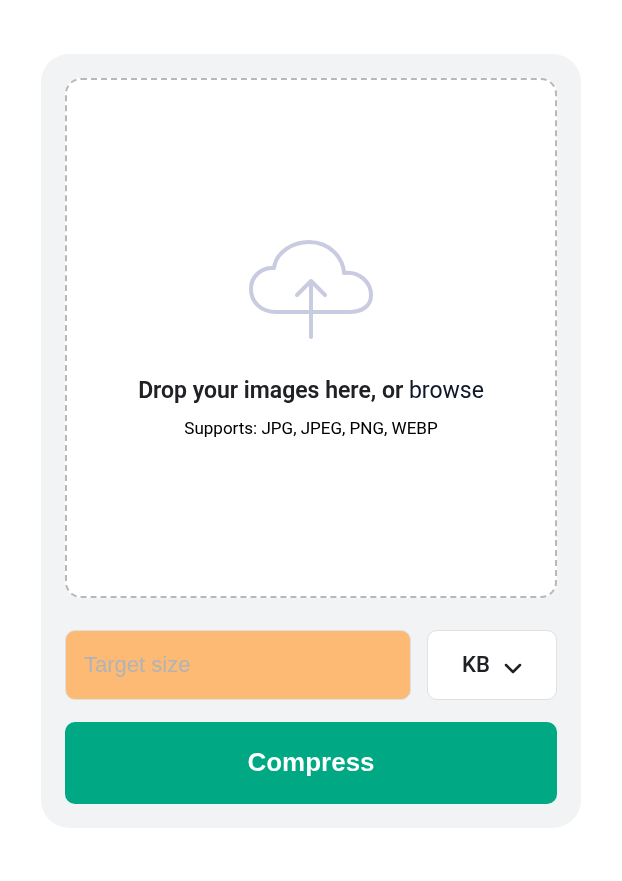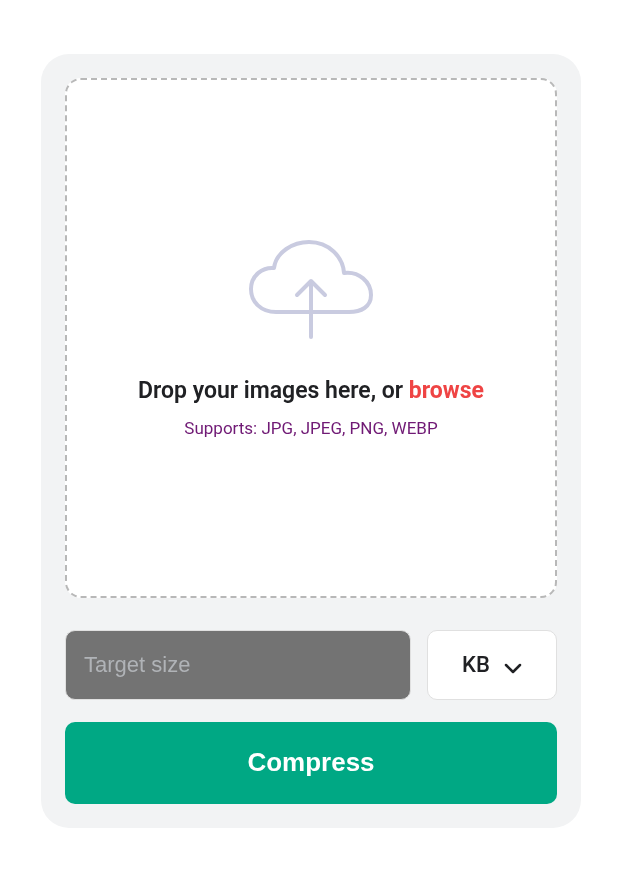--- a/index.html
+++ b/index.html
@@ -39,40 +39,40 @@
       height: 110px;
       margin-bottom: 30px;
     }
     .drop-text {
       font-size: 23px;
       font-weight: 600;
       color: #202124;
       margin-bottom: 14px;
     }
     .drop-text .browse {
-      color: #ef4444;
-      font-weight: 700;
+      color: #0f172a;
+      font-weight: 400;
     }
     .supports-text {
       font-size: 17px;
-      color: #701a75;
+      color: #000000;
       font-weight: 400;
       text-align: right;
     }
     .controls-row {
       display: flex;
       gap: 16px;
       margin-top: 32px;
     }
     .target-size-input {
       flex: 1;
       height: 70px;
       border: 1px solid #e0e0e0;
       border-radius: 10px;
-      background: #737373;
+      background: #fdba74;
       padding: 0 18px;
       font-size: 22px;
       color: #202124;
       outline: none;
     }
     .target-size-input::placeholder {
       color: #b0b3b7;
     }
     .unit-select {
       width: 130px;

